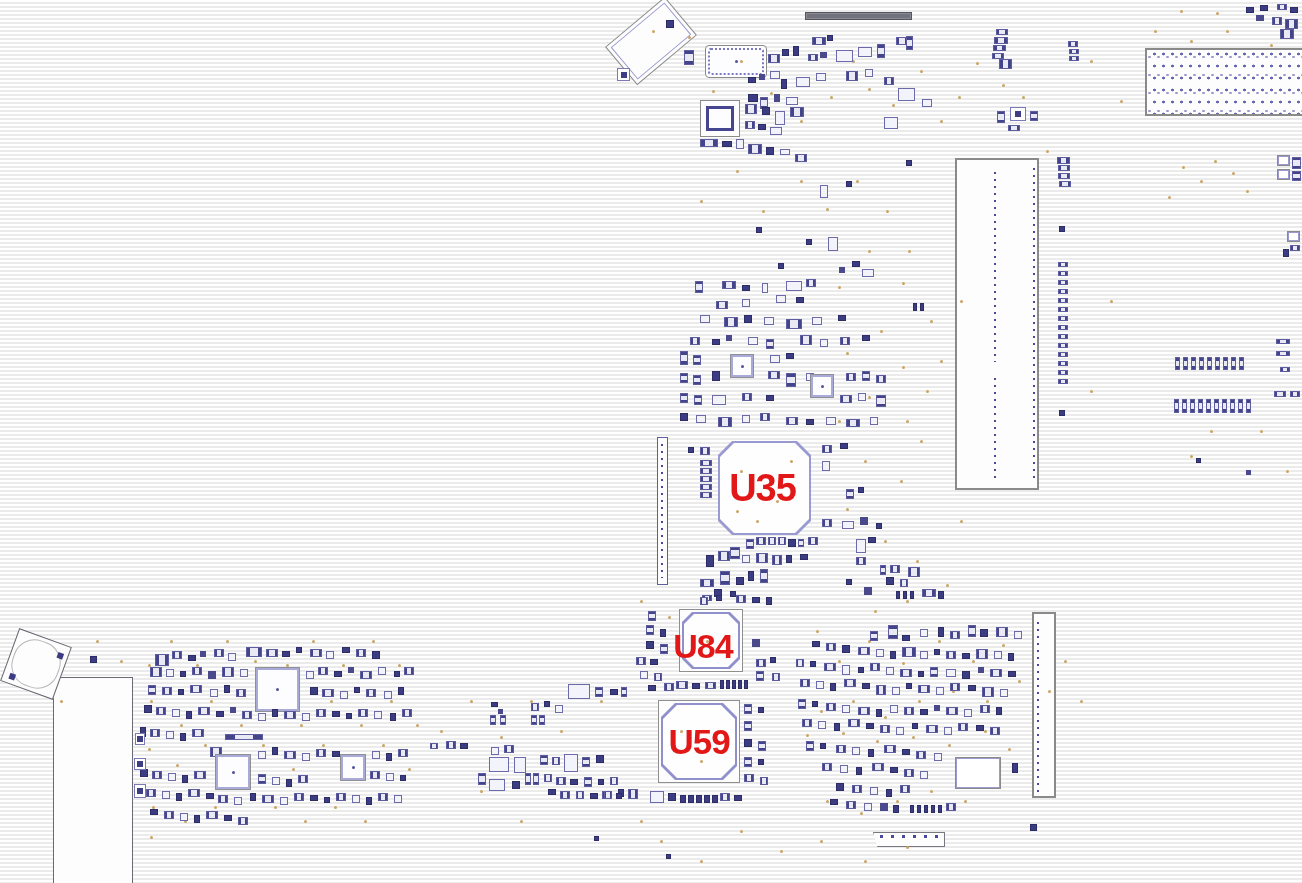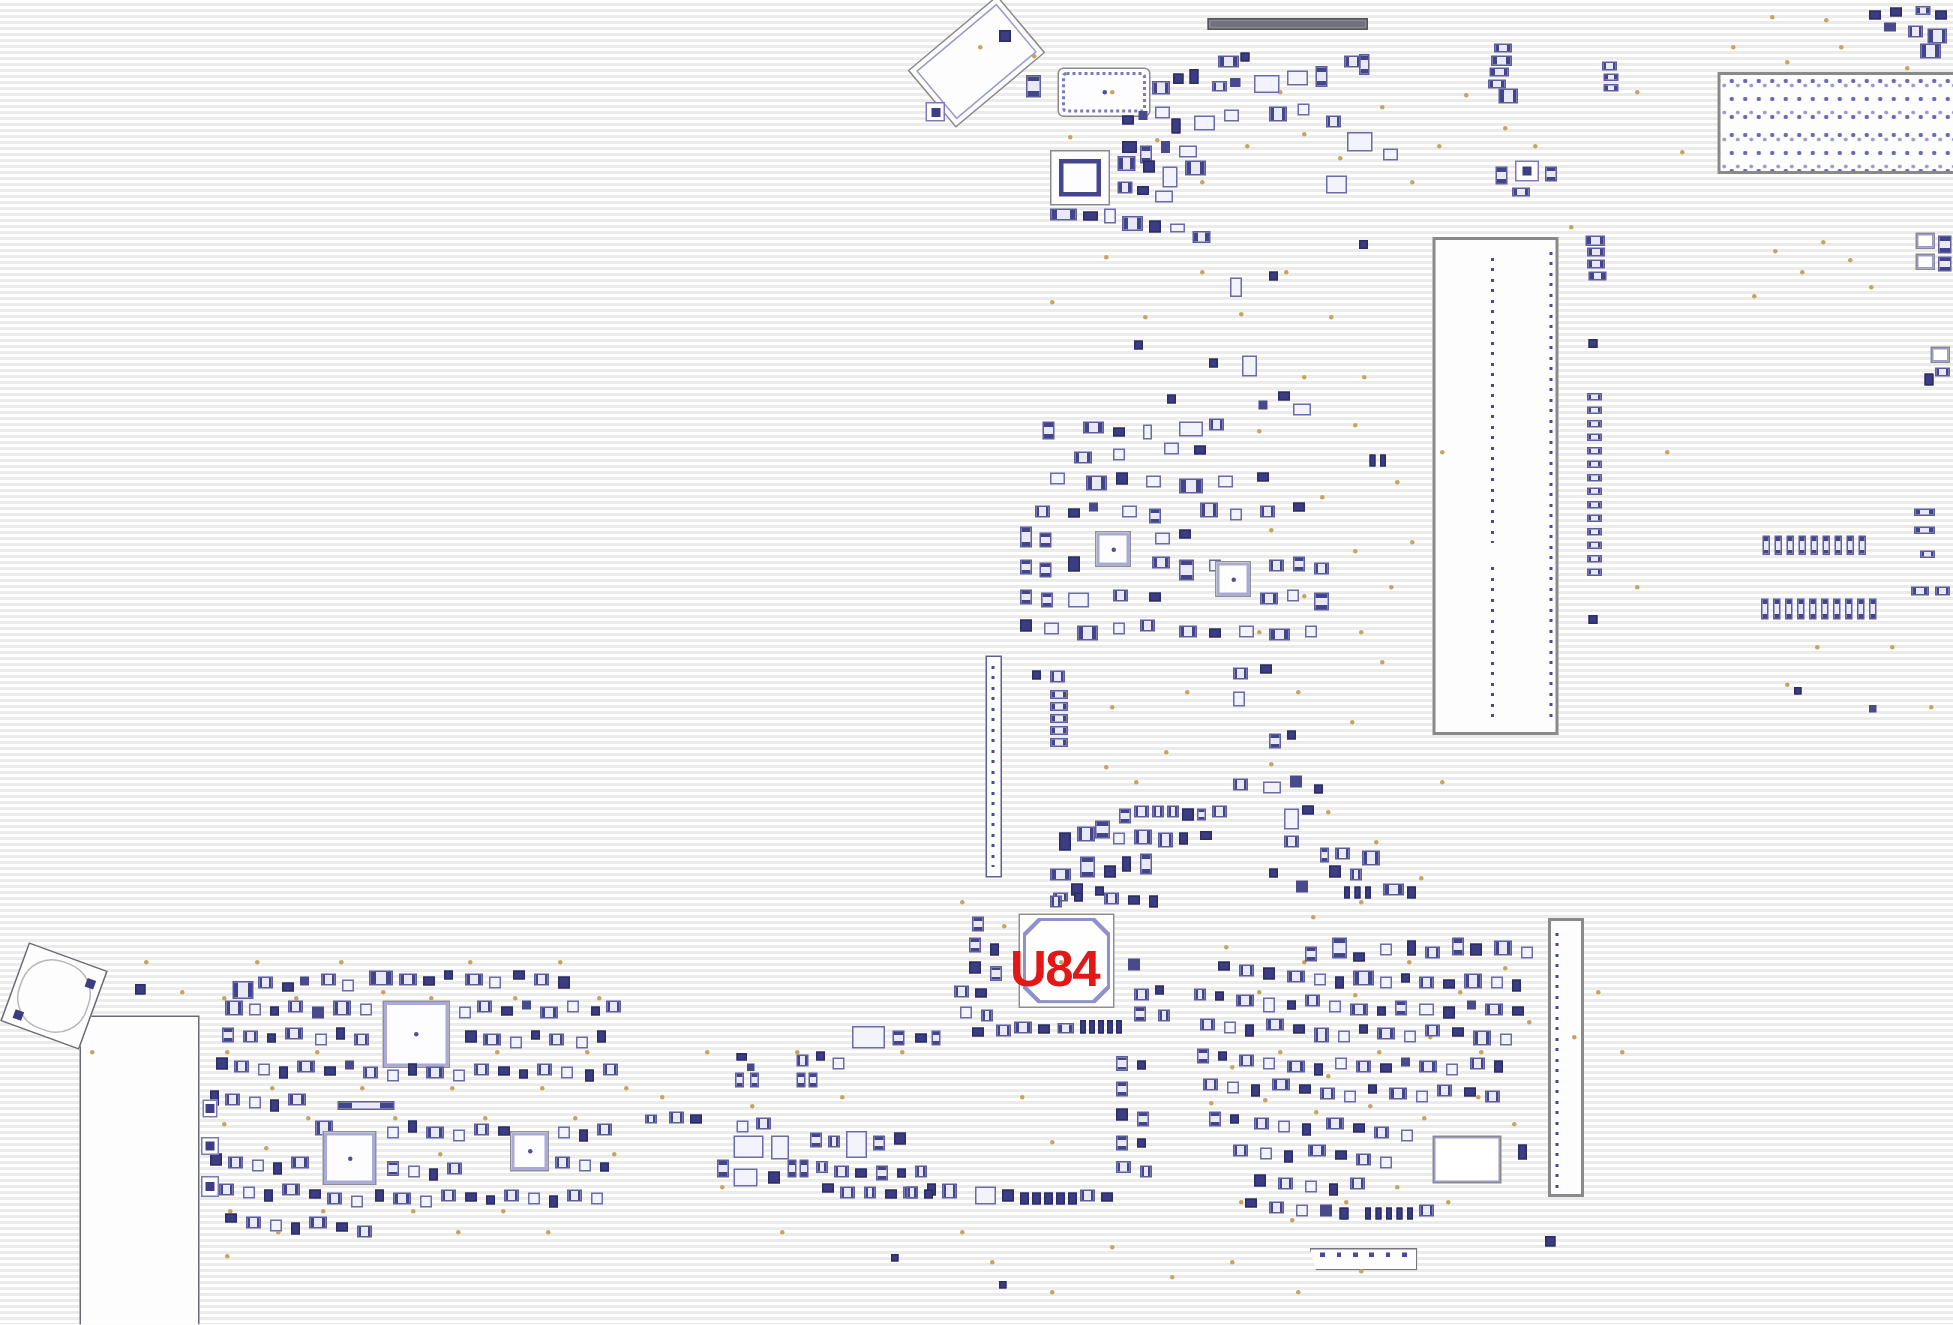--- a/index.html
+++ b/index.html
@@ -79,27 +79,37 @@
   </div>
 
   <div class="abs" style="left:657px;top:437px;width:11px;height:148px;border:1px solid #5d5d9f;background:#fdfdfe;">
     <div class="dotcol" style="left:3px;top:6px;height:134px;"></div>
   </div>
 
   <div class="abs" style="left:873px;top:832px;width:72px;height:15px;border:1.5px solid #77777f;background:#fdfdfe;clip-path:polygon(0 0,100% 0,100% 100%,6% 100%);">
     <div class="abs" style="left:6px;top:2px;right:4px;height:3px;background:repeating-linear-gradient(90deg,#4848a0 0 3px,rgba(0,0,0,0) 3px 11px);"></div>
   </div>
 
+  <div class="abs" style="left:718px;top:441px;width:93px;height:94px;">
+    <div class="abs cham14" style="left:0;top:0;right:0;bottom:0;background:#9a9ad2;"></div>
+    <div class="abs cham14" style="left:2px;top:2px;right:2px;bottom:2px;background:#fefefe;"></div>
+    <span class="chip-label" style="font-size:38px;transform:translate(-2px,0);">U35</span>
+  </div>
 
   <div class="abs" style="left:679px;top:609px;width:64px;height:63px;border:1px solid #8f8f8f;background:#fdfdfe;">
     <div class="abs cham10" style="left:2px;top:2px;right:2px;bottom:2px;background:#9090cc;"></div>
     <div class="abs cham10" style="left:4px;top:4px;right:4px;bottom:4px;background:#fefefe;"></div>
     <span class="chip-label" style="font-size:34px;transform:translate(-8px,5px);">U84</span>
   </div>
 
+  <div class="abs" style="left:658px;top:700px;width:82px;height:83px;border:1px solid #8f8f8f;background:#fdfdfe;">
+    <div class="abs cham14" style="left:2px;top:2px;right:2px;bottom:2px;background:#9090cc;"></div>
+    <div class="abs cham14" style="left:4px;top:4px;right:4px;bottom:4px;background:#fefefe;"></div>
+    <span class="chip-label" style="font-size:35px;transform:translate(0,0);">U59</span>
+  </div>
 
   <div class="abs" id="vias-layer" style="left:0;top:0;width:100%;height:100%;">
       <div class="via" style="left: 652px; top: 30px;"></div>
       <div class="via" style="left: 688px; top: 36px;"></div>
       <div class="via" style="left: 712px; top: 90px;"></div>
       <div class="via" style="left: 740px; top: 60px;"></div>
       <div class="via" style="left: 770px; top: 92px;"></div>
       <div class="via" style="left: 800px; top: 120px;"></div>
       <div class="via" style="left: 830px; top: 96px;"></div>
       <div class="via" style="left: 852px; top: 60px;"></div>

